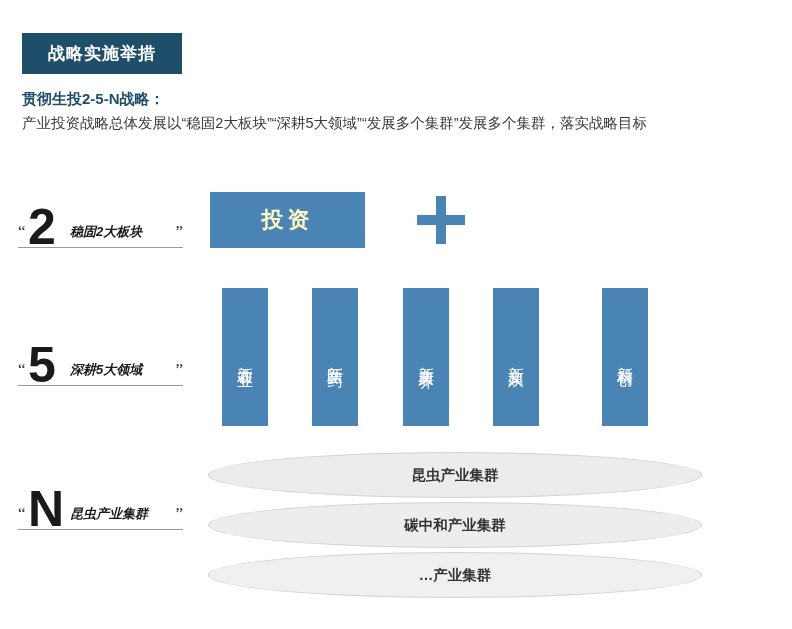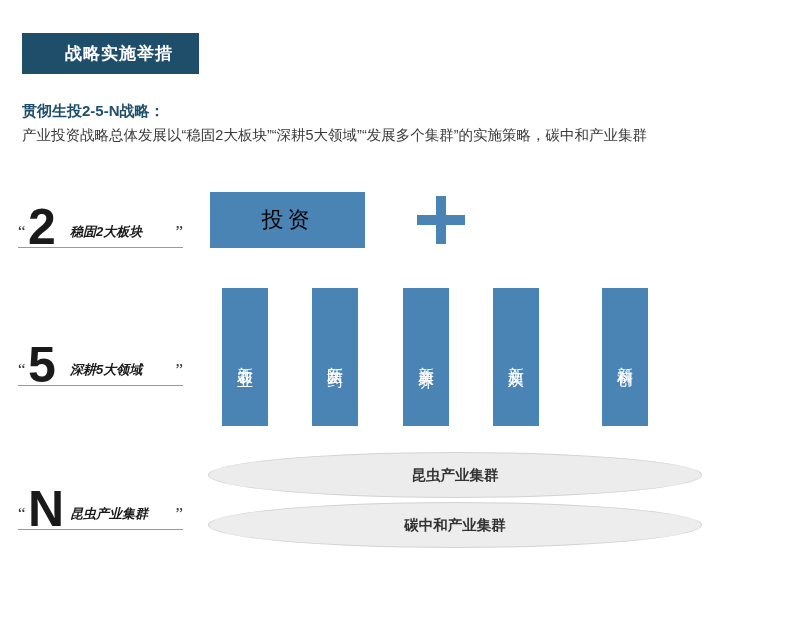--- a/index.html
+++ b/index.html
@@ -20,34 +20,33 @@
   .title-banner {
     position: absolute;
     left: 22px;
     top: 33px;
     width: 160px;
     height: 41px;
     background: #1f4e6b;
     display: flex;
     align-items: center;
     justify-content: center;
-    padding-left: 17px;
   }
   .title-banner span {
     color: #ffffff;
     font-size: 17px;
     font-weight: bold;
     letter-spacing: 1px;
   }
 
   
   .intro {
     position: absolute;
     left: 22px;
-    top: 100px;
+    top: 88px;
     width: 750px;
   }
   .intro-head {
     color: #1f4e6b;
     font-size: 15px;
     font-weight: bold;
     line-height: 22px;
     margin-bottom: 2px;
   }
   .intro-body {
@@ -114,23 +113,24 @@
   .block-box {
     position: absolute;
     top: 0;
     height: 56px;
     background: #4a84b4;
     display: flex;
     align-items: center;
     justify-content: center;
   }
   .block-box span {
-    color: #000000;
+    color: #fef9c3;
     font-size: 22px;
     letter-spacing: 4px;
+    font-weight: bold;
   }
   #block-invest { left: 210px; width: 155px; }
   #block-operate { left: 518px; width: 155px; }
   .plus-icon {
     position: absolute;
     left: 415px;
     top: 2px;
     width: 52px;
     height: 52px;
   }
@@ -196,21 +196,21 @@
 </style>
 </head>
 <body>
 
 <div class="title-banner">
   <span>战略实施举措</span>
 </div>
 
 <div class="intro">
   <div class="intro-head">贯彻生投2-5-N战略：</div>
-  <div class="intro-body">产业投资战略总体发展以“稳固2大板块”“深耕5大领域”“发展多个集群”的实施策略，碳中和产业集群</div>
+  <div class="intro-body">产业投资战略总体发展以“稳固2大板块”“深耕5大领域”“发展多个集群”发展多个集群，落实战略目标</div>
 </div>
 
 <div class="row" id="row-blocks">
 
   <div class="numlabel" style="top:0px;">
     <div class="inner">
       <span class="quote-l">“</span>
       <span class="digit">2</span>
       <span class="txt">稳固2大板块</span>
       <span class="quote-r">”</span>
@@ -269,13 +269,16 @@
       <div class="rule"></div>
     </div>
   </div>
 
   <div class="cluster c1" style="top:0px;">
     <span>昆虫产业集群</span>
   </div>
   <div class="cluster c2" style="top:50px;">
     <span>碳中和产业集群</span>
   </div>
+  <div class="cluster c3" style="top:100px;">
+    <span>…产业集群</span>
+  </div>
 </div>
 
 </body></html>

